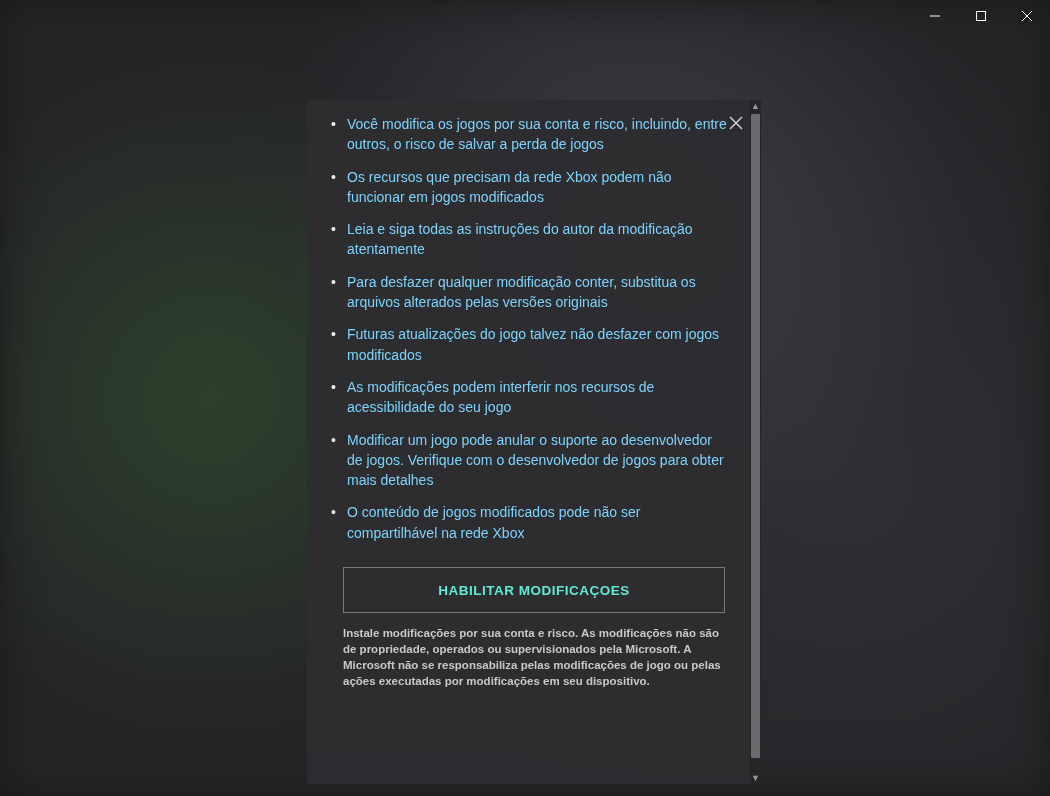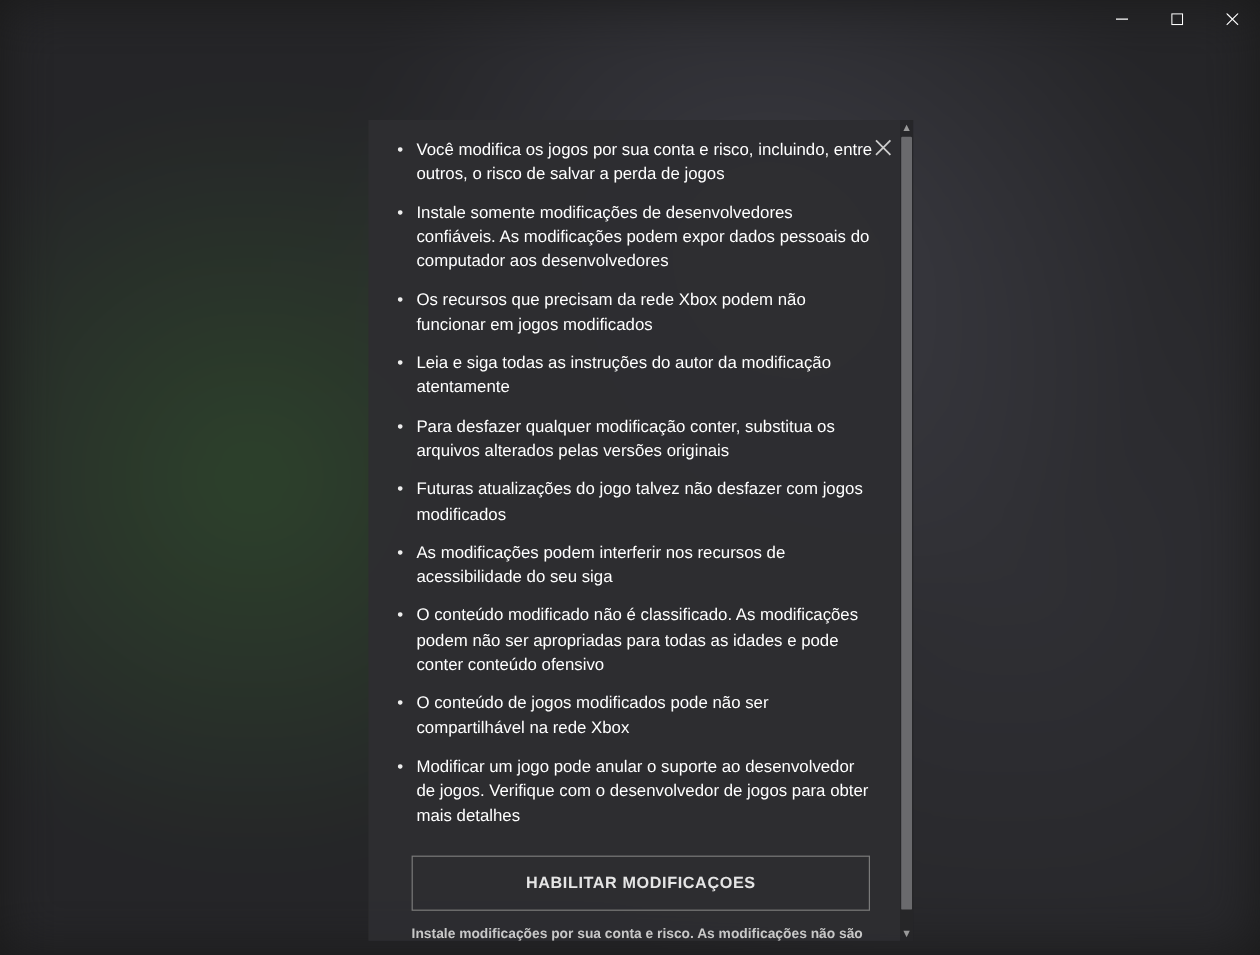--- a/index.html
+++ b/index.html
@@ -68,39 +68,39 @@
   ul.bullets {
     list-style: none;
     padding: 0 14px 0 0;
   }
   ul.bullets li {
     position: relative;
     padding-left: 22px;
     font-size: 14px;
     line-height: 1.45;
     margin-bottom: 12px;
-    color: #ffffff;
+    color: #7dd3fc;
   }
   ul.bullets li::before {
     content: "•";
     position: absolute;
     left: 6px;
     top: 0;
     color: #eeeeee;
   }
 
   .button-row {
     padding: 12px 18px 0 18px;
   }
   .enable-btn {
     width: 100%;
     height: 46px;
     background: transparent;
     border: 1px solid #7a7a7a;
-    color: #e5e5e5;
+    color: #5eead4;
     font-size: 13.5px;
     letter-spacing: 0.5px;
     font-weight: 600;
     cursor: pointer;
   }
 
   .footer {
     padding: 12px 18px 10px 18px;
     font-size: 11.5px;
     line-height: 1.4;
@@ -165,29 +165,27 @@
 
   <div class="modal-close">
     <svg viewBox="0 0 14 14">
         <path d="M1 1 L13 13 M13 1 L1 13" fill="none"></path>
       </svg>
   </div>
 
   <div class="modal-scroll">
     <ul class="bullets">
       <li>Você modifica os jogos por sua conta e risco, incluindo, entre outros, o risco de salvar a perda de jogos</li>
-      <li>Instale somente modificações de desenvolvedores confiáveis. As modificações podem expor dados pessoais do computador aos desenvolvedores</li>
       <li>Os recursos que precisam da rede Xbox podem não funcionar em jogos modificados</li>
       <li>Leia e siga todas as instruções do autor da modificação atentamente</li>
       <li>Para desfazer qualquer modificação conter, substitua os arquivos alterados pelas versões originais</li>
       <li>Futuras atualizações do jogo talvez não desfazer com jogos modificados</li>
-      <li>As modificações podem interferir nos recursos de acessibilidade do seu siga</li>
-      <li>O conteúdo modificado não é classificado. As modificações podem não ser apropriadas para todas as idades e pode conter conteúdo ofensivo</li>
+      <li>As modificações podem interferir nos recursos de acessibilidade do seu jogo</li>
+      <li>Modificar um jogo pode anular o suporte ao desenvolvedor de jogos. Verifique com o desenvolvedor de jogos para obter mais detalhes</li>
       <li>O conteúdo de jogos modificados pode não ser compartilhável na rede Xbox</li>
-      <li>Modificar um jogo pode anular o suporte ao desenvolvedor de jogos. Verifique com o desenvolvedor de jogos para obter mais detalhes</li>
     </ul>
 
     <div class="button-row">
       <button class="enable-btn">HABILITAR MODIFICAÇOES</button>
     </div>
 
     <div class="footer">
       <div class="disclaimer">Instale modificações por sua conta e risco. As modificações não são de propriedade, operados ou supervisionados pela Microsoft. A Microsoft não se responsabiliza pelas modificações de jogo ou pelas ações executadas por modificações em seu dispositivo.</div>
 
     </div>

